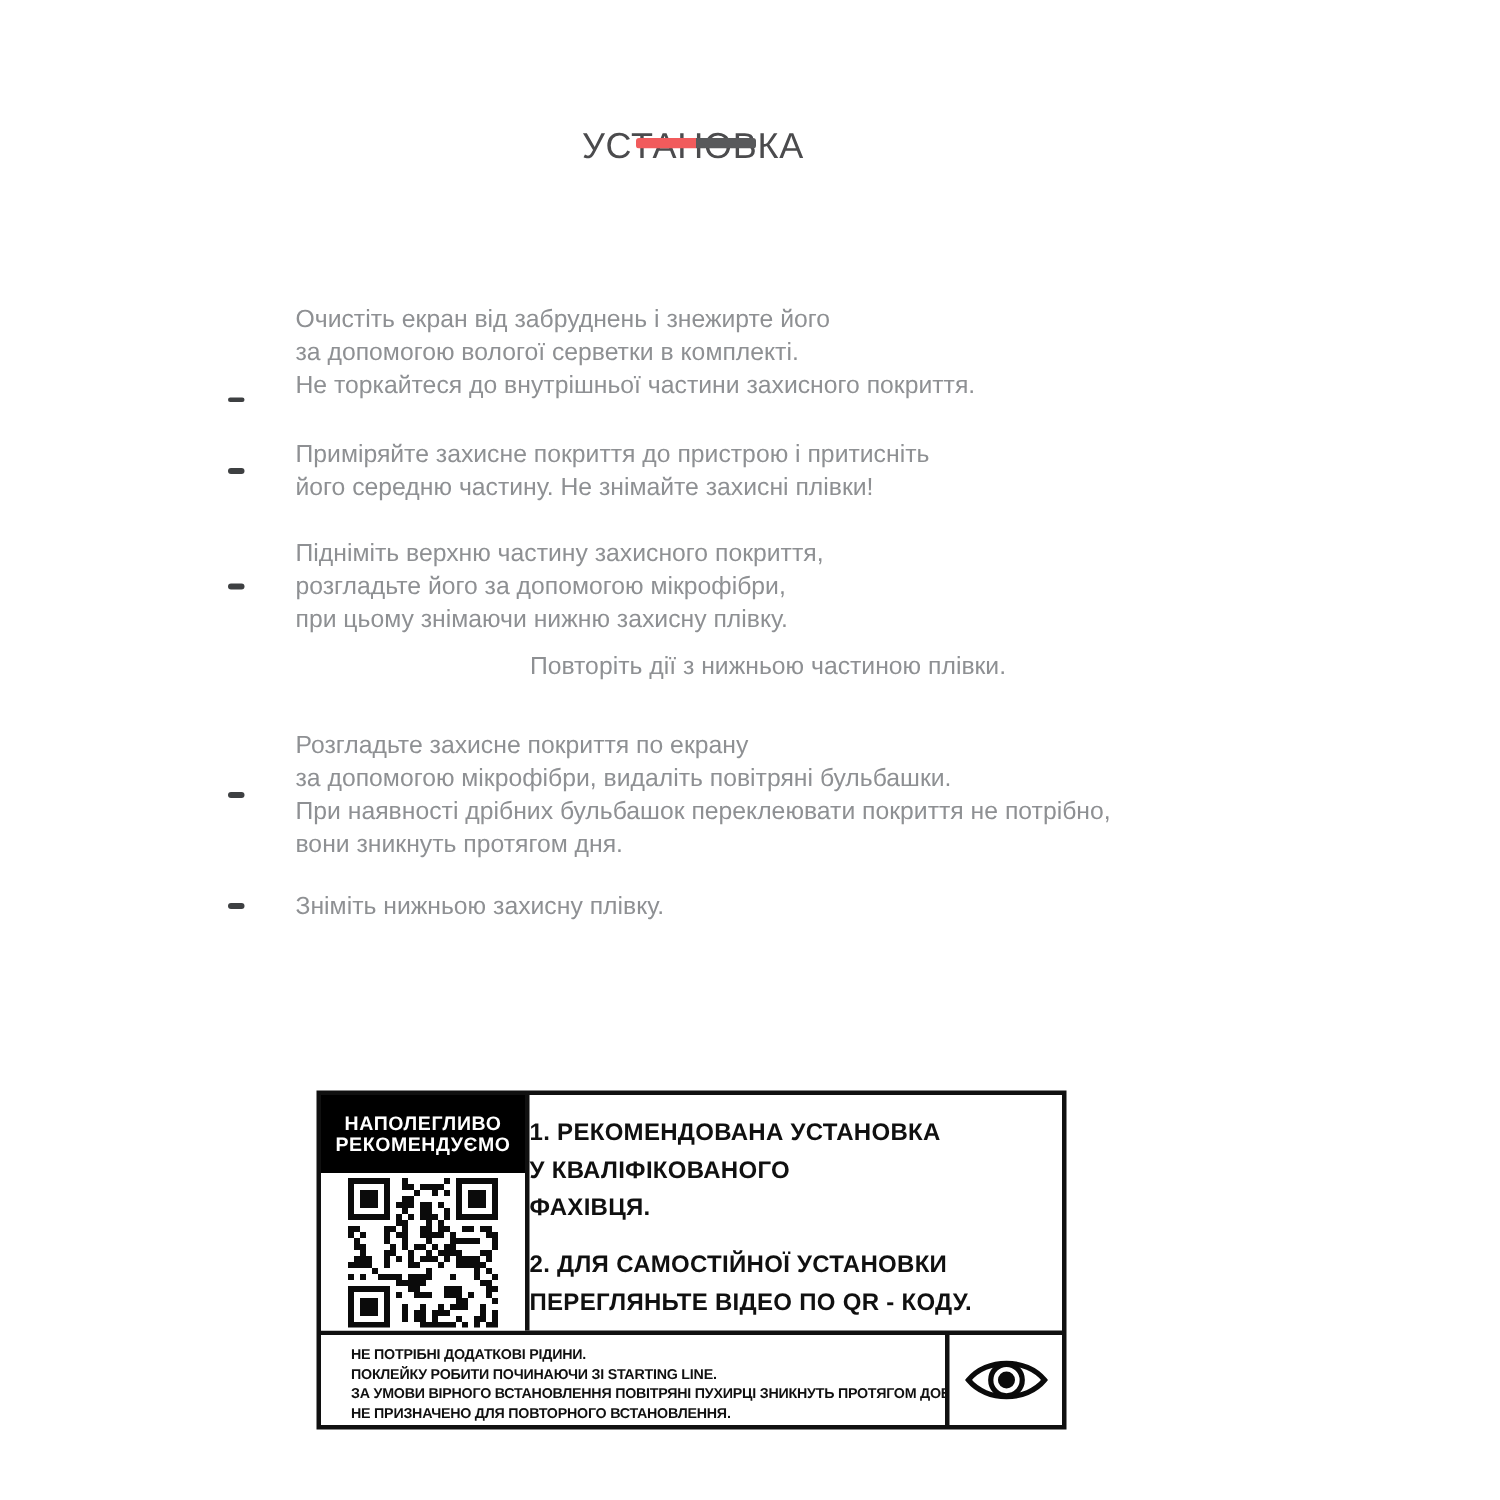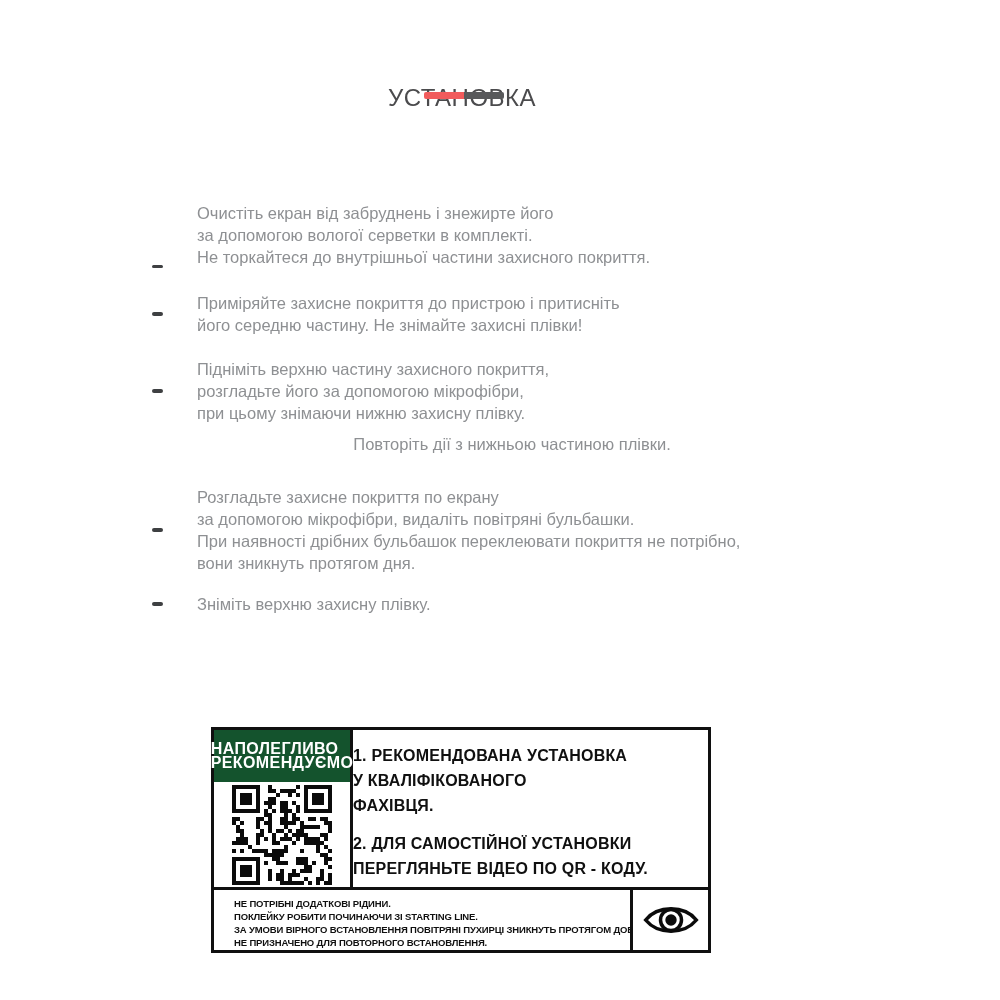--- a/index.html
+++ b/index.html
@@ -19,22 +19,22 @@
   .bullet{position:absolute;left:152px;width:720px;display:flex;align-items:center;}
   .dash{flex:0 0 11px;height:3.2px;background:#3e4042;border-radius:2px;margin-right:34px;}
   .bullet-text{font-size:16.5px;line-height:22px;color:#8e9093;white-space:pre-line;}
   .b1{top:202px;align-items:flex-end;} .b2{top:292px;} .b3{top:358px;} .b4{top:422px;flex-direction:column;} .b5{top:486px;} .b6{top:593px;}
 
   
   .recbox{position:absolute;left:211px;top:727px;width:500px;height:226px;
           border:3px solid #101010;box-sizing:border-box;display:flex;flex-direction:column;color:#101010;}
   .recbox-top{display:flex;height:157px;border-bottom:3px solid #101010;}
   .recbox-left{width:136px;flex:0 0 136px;border-right:3px solid #101010;display:flex;flex-direction:column;}
-  .badge{height:52px;background:#14532d;color:#ffffff;display:flex;align-items:center;justify-content:center;
-         font-size:16px;font-weight:bold;line-height:14px;letter-spacing:.4px;white-space:pre-line;}
+  .badge{height:52px;background:#000000;color:#ffffff;display:flex;align-items:center;justify-content:center;
+         text-align:center;font-size:13px;font-weight:bold;line-height:14px;letter-spacing:.4px;white-space:pre-line;}
   .qr-wrap{flex:1;display:flex;align-items:center;justify-content:center;background:#ffffff;}
   .qr-wrap svg{width:100px;height:100px;}
   .recbox-right{flex:1;padding:13px 8px 0 0;}
   .rec-item{font-size:16px;font-weight:bold;line-height:25px;white-space:pre-line;letter-spacing:.2px;}
   .rec-item + .rec-item{margin-top:13px;}
   .recbox-bottom{flex:1;display:flex;}
   .footnotes{flex:1;padding:7px 6px 0 20px;overflow:hidden;}
   .footnote-line{font-size:9.5px;font-weight:bold;line-height:13px;letter-spacing:-.15px;white-space:nowrap;}
   .eye-cell{width:75px;flex:0 0 75px;border-left:3px solid #101010;display:flex;align-items:center;justify-content:center;}
   .eye-cell svg{width:58px;height:42px;}
@@ -74,21 +74,21 @@
   </div>
   <div class="bullet b5">
     <div class="dash"></div>
     <div class="bullet-text">Розгладьте захисне покриття по екрану
 за допомогою мікрофібри, видаліть повітряні бульбашки.
 При наявності дрібних бульбашок переклеювати покриття не потрібно,
 вони зникнуть протягом дня.</div>
   </div>
   <div class="bullet b6">
     <div class="dash"></div>
-    <div class="bullet-text">Зніміть верхню захисну плівку.</div>
+    <div class="bullet-text">Зніміть нижньою захисну плівку.</div>
   </div>
 
   <div class="recbox">
     <div class="recbox-top">
       <div class="recbox-left">
         <div class="badge">НАПОЛЕГЛИВО
 РЕКОМЕНДУЄМО</div>
         <div class="qr-wrap">
           <svg viewBox="0 0 25 25" shape-rendering="crispEdges" fill="#0b0b0b">
 

